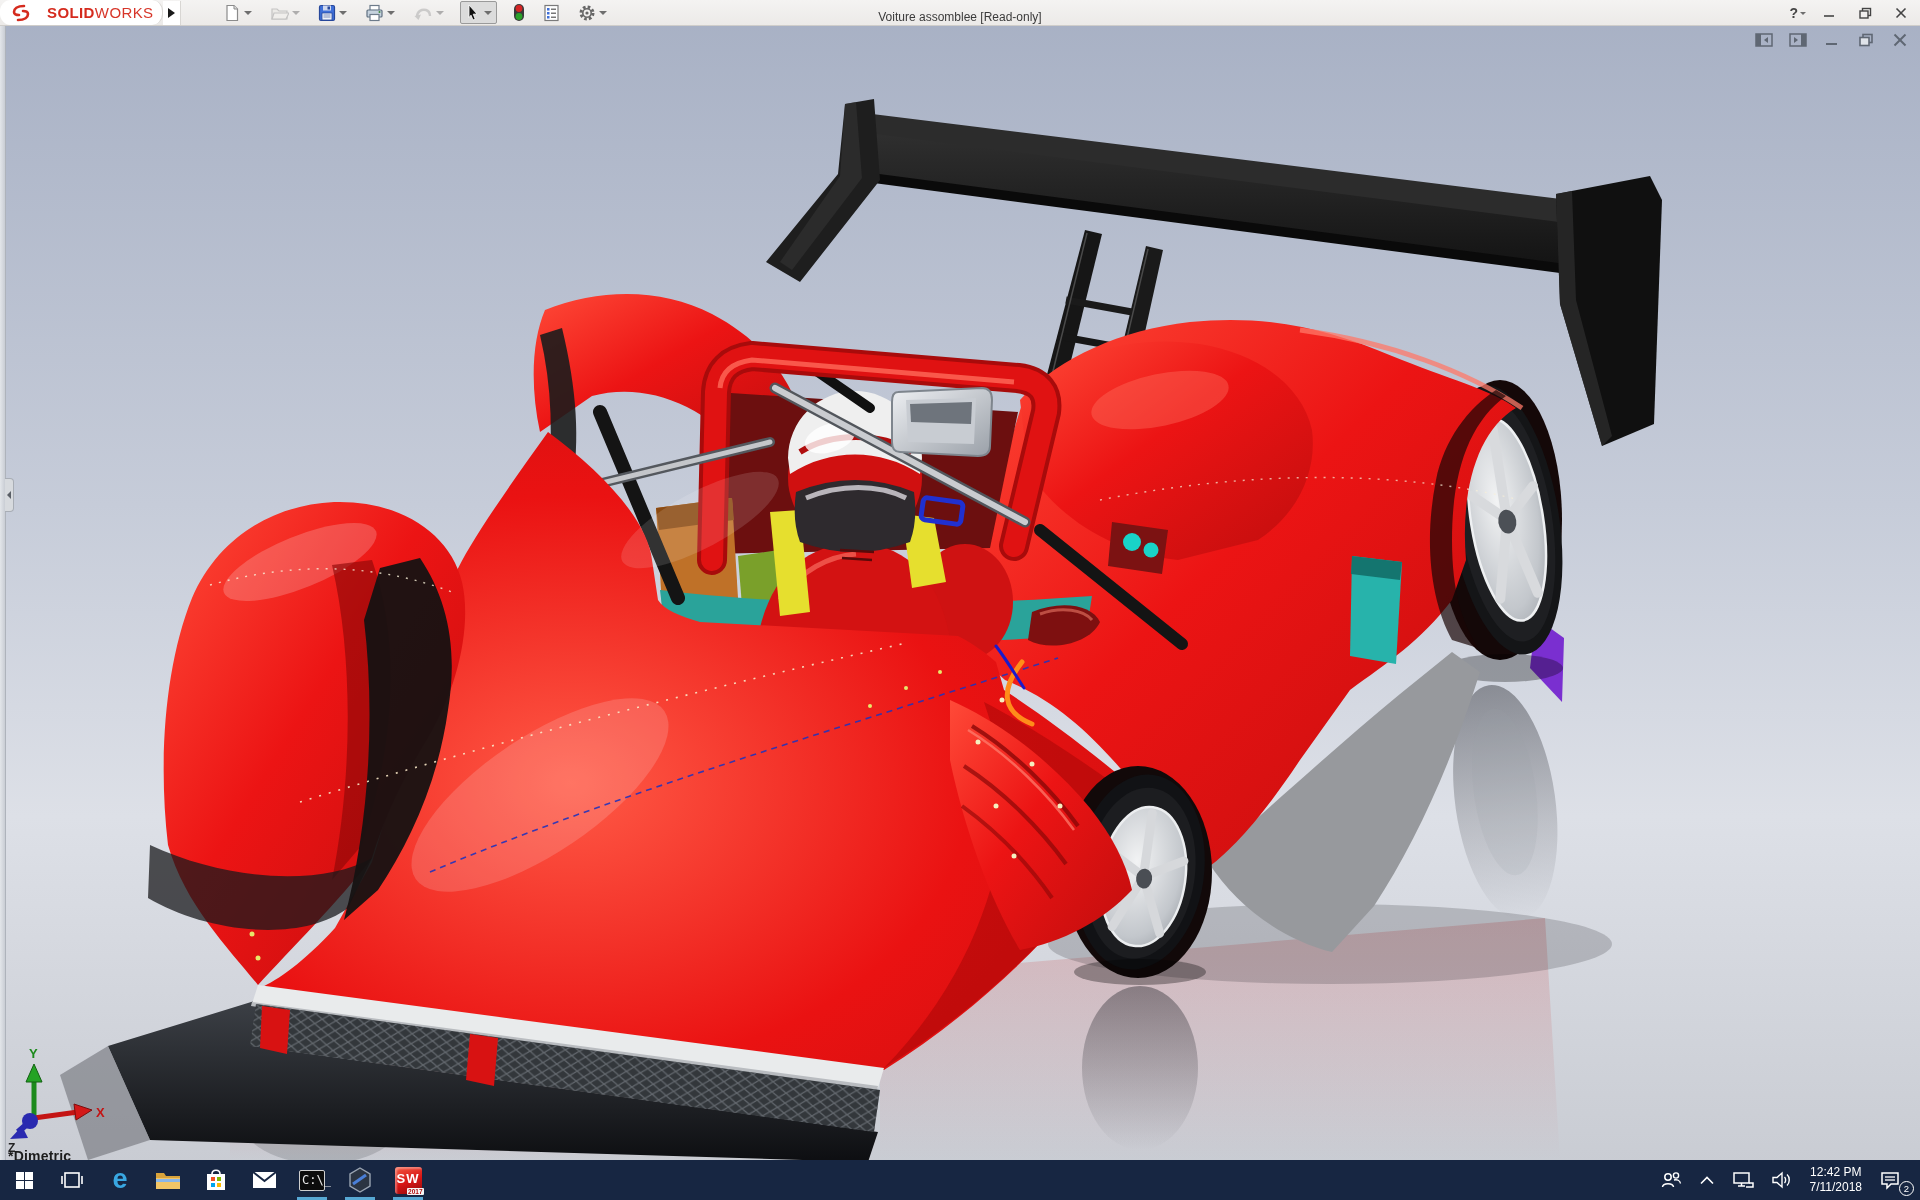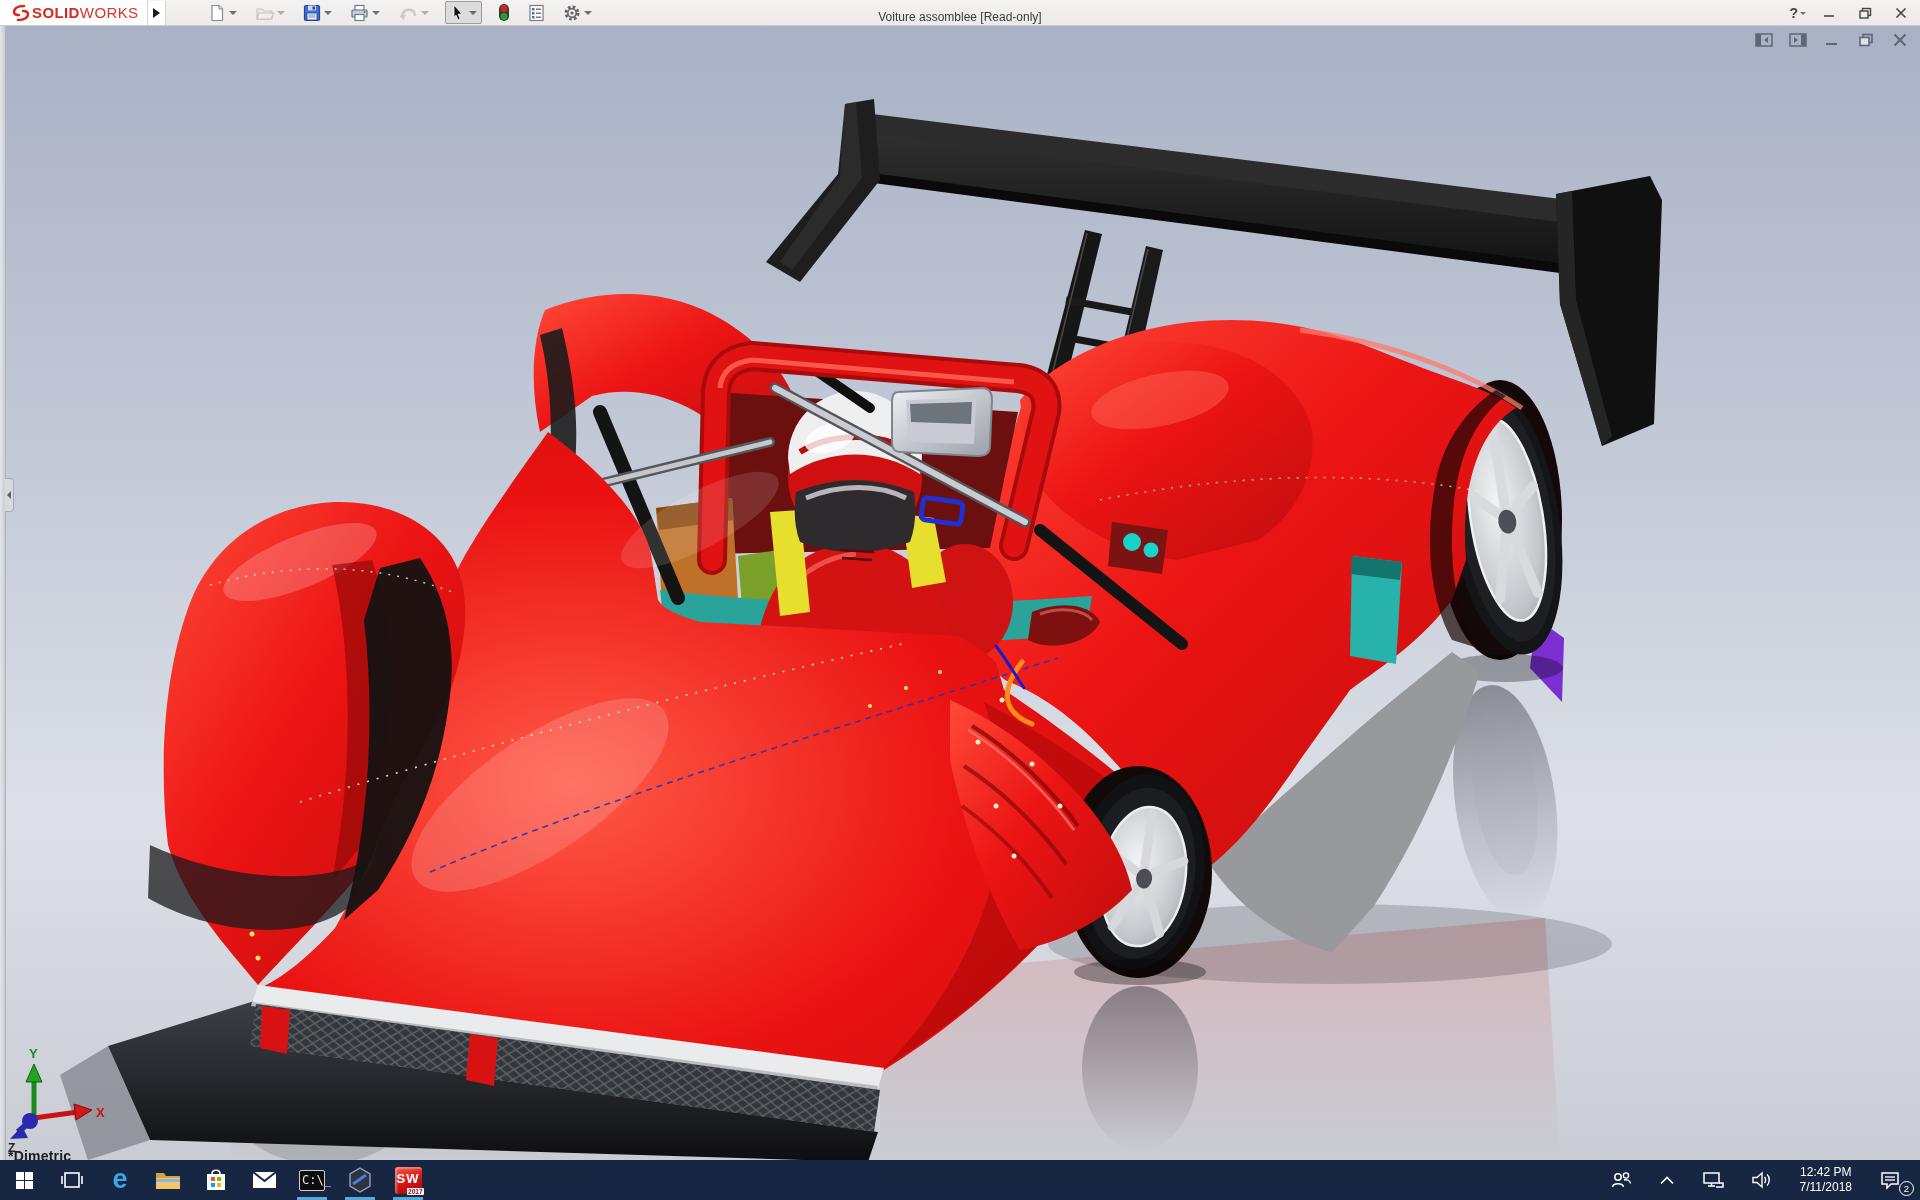--- a/index.html
+++ b/index.html
@@ -8,21 +8,21 @@
   *{margin:0;padding:0;box-sizing:border-box;}
   html,body{width:1920px;height:1200px;overflow:hidden;font-family:"Liberation Sans",sans-serif;background:#cfd3da;}
   #stage{position:relative;width:1920px;height:1200px;}
 
   
   #scene-svg{position:absolute;left:0;top:0;width:1920px;height:1200px;z-index:0;}
 
   
   #title-bar{position:absolute;left:0;top:0;width:1920px;height:26px;z-index:5;
     background:linear-gradient(#f4f3f2,#eceae8);border-bottom:1px solid #cfcdca;display:flex;align-items:center;}
-  #logo{display:flex;align-items:center;gap:0;padding:0 8px 0 10px;height:100%;background:#fff;border-right:1px solid #d8d6d3;}
+  #logo{display:flex;align-items:center;gap:15px;padding:0 8px 0 10px;height:100%;background:#fff;border-right:1px solid #d8d6d3;border-radius:11px;}
   #logo .brand{font-size:15px;letter-spacing:.4px;color:var(--accent-red);white-space:nowrap;}
   #logo .brand b{font-weight:700;} #logo .brand span{font-weight:400;opacity:.95;}
   #flyout-btn{width:18px;height:24px;display:flex;align-items:center;justify-content:center;background:#fff;border-right:1px solid #d8d6d3;cursor:pointer;}
   #flyout-btn i{width:0;height:0;border-left:7px solid #1a1a1a;border-top:5px solid transparent;border-bottom:5px solid transparent;}
   #main-toolbar{display:flex;align-items:center;margin-left:40px;gap:14px;}
   .tb-btn{display:flex;align-items:center;gap:3px;padding:1px 2px;border-radius:2px;}
   .tb-btn svg{display:block;}
   .tb-btn .caret{width:0;height:0;border-left:4px solid transparent;border-right:4px solid transparent;border-top:4px solid #6e6e6e;}
   .tb-btn.disabled{opacity:.5;}
   .tb-btn.active{background:#dcdcdc;border:1px solid #9a9a9a;padding:2px 4px;}
@@ -50,21 +50,21 @@
   #search-box .ring{width:17px;height:17px;border:2.5px solid #1b1b1b;border-radius:50%;flex:none;}
   #search-box input{flex:1;border:none;background:transparent;font-size:14.5px;color:#444;font-family:"Liberation Sans",sans-serif;outline:none;}
   #search-box input::placeholder{color:#4d4d4d;opacity:1;}
   #edge-e{font-size:27px;font-weight:700;color:#39a7e2;line-height:1;transform:translateY(-1px);}
   #cmd-icon{width:26px;height:21px;background:#0c0c0c;border:1px solid #cfcfcf;border-radius:2px;position:relative;}
   #cmd-icon span{position:absolute;left:2px;top:2px;font-family:"DejaVu Sans Mono",monospace;font-size:12px;color:#e8e8e8;letter-spacing:0;}
   #sw-icon{position:relative;width:27px;height:27px;}
   #sw-icon .cube{position:absolute;inset:0;background:linear-gradient(160deg,#f4573f 0%,#d61414 55%,#8e0b0b 100%);border-radius:3px;box-shadow:inset 2px 2px 2px rgba(255,255,255,.35);}
   #sw-icon .sw{position:absolute;left:0;right:0;top:4px;text-align:center;color:#fff;font-weight:700;font-size:13px;letter-spacing:1px;}
   #sw-icon .year{position:absolute;right:-2px;bottom:-1px;background:#f6f6f6;color:#b00d0d;font-size:6.5px;font-weight:700;padding:0 1px;border-radius:1px;}
-  #tray{margin-left:auto;display:flex;align-items:center;gap:10px;padding-right:4px;justify-content:space-between;}
+  #tray{margin-left:auto;display:flex;align-items:center;gap:0;padding-right:4px;justify-content:space-between;}
   .tray-cell{height:40px;display:flex;align-items:center;justify-content:center;padding:0 9px;cursor:pointer;position:relative;}
   #clock{flex-direction:column;line-height:15px;color:#fff;font-size:12px;text-align:center;justify-content:center;display:flex;}
   #action-badge{position:absolute;right:2px;bottom:4px;width:15px;height:15px;border-radius:50%;background:var(--taskbar-bg);border:1.5px solid #fff;color:#fff;font-size:9.5px;display:flex;align-items:center;justify-content:center;font-weight:400;}
 </style>
 </head>
 <body>
 
 <div id="stage">
 
 <svg id="scene-svg" viewBox="0 0 1920 1200">

